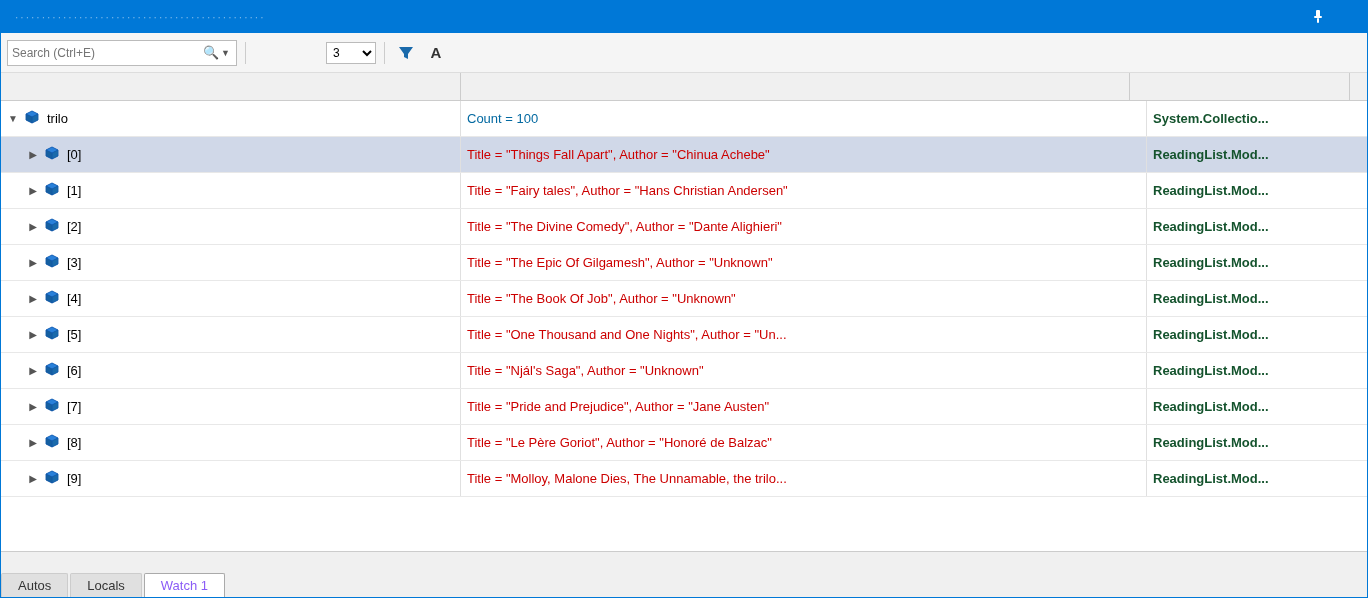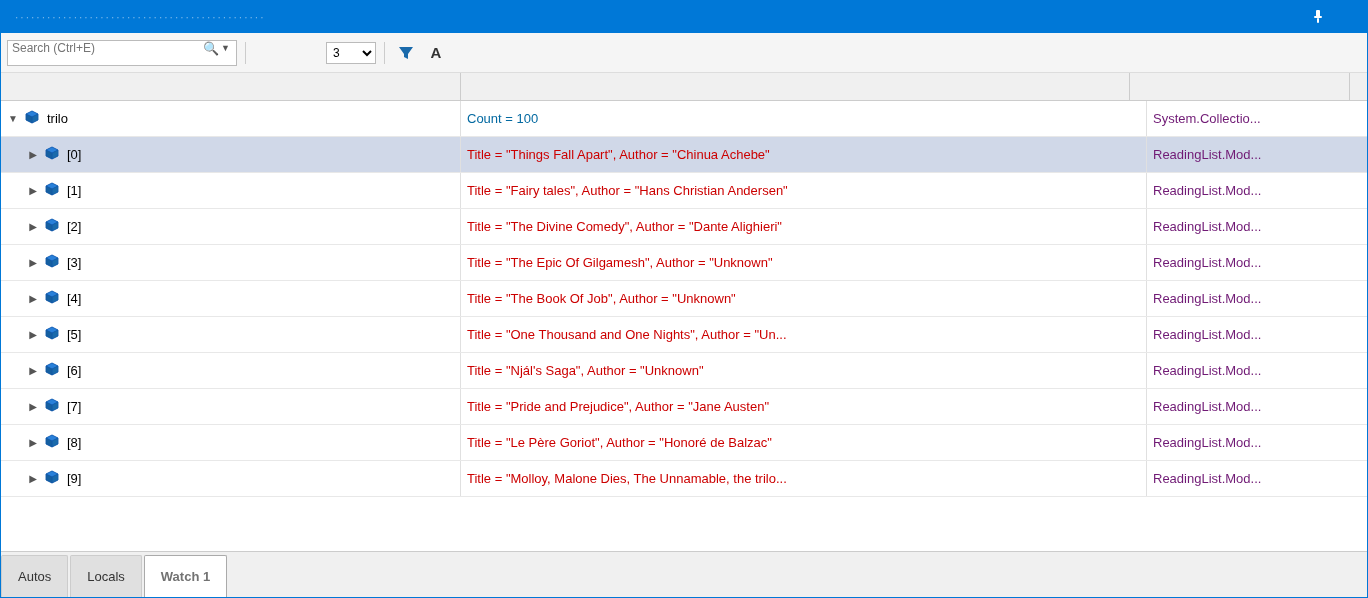--- a/index.html
+++ b/index.html
@@ -72,21 +72,21 @@
       border-bottom: 1px solid #ddd;
       display: flex;
       align-items: center;
       padding: 4px 6px;
       height: 40px;
       gap: 4px;
       flex-shrink: 0;
     }
     .search-box {
       display: flex;
-      align-items: flex-start;
+      align-items: center;
       border: 1px solid #bbb;
       background: white;
       height: 26px;
       width: 230px;
       padding: 0 4px;
     }
     .search-input {
       border: none;
       outline: none;
       font-size: 12px;
@@ -203,21 +203,21 @@
       overflow: hidden;
       white-space: nowrap;
       text-overflow: ellipsis;
       font-size: 13px;
       border-right: 1px solid #e0e0e0;
     }
     .cell:last-child { border-right: none; }
 
     .cell-name { width: 460px; flex-shrink: 0; gap: 4px; }
     .cell-value { flex: 1; color: #cc0000; }
-    .cell-type { width: 220px; flex-shrink: 0; color: #701a75; }
+    .cell-type { width: 220px; flex-shrink: 0; color: #14532d; font-weight: bold; }
 
     .expand-btn {
       width: 16px;
       height: 16px;
       display: flex;
       align-items: center;
       justify-content: center;
       cursor: pointer;
       font-size: 10px;
       color: #555;
@@ -228,37 +228,37 @@
     .bottom-tabs {
       height: 46px;
       background: #f0f0f0;
       border-top: 1px solid #ccc;
       display: flex;
       align-items: flex-end;
       padding: 0 0;
       flex-shrink: 0;
     }
     .tab {
-      height: 42px;
+      height: 24px;
       padding: 0 16px;
       display: flex;
       align-items: center;
       font-size: 13px;
       cursor: pointer;
       border: 1px solid #ccc;
       border-bottom: none;
       background: #e0e0e0;
       color: #333;
       margin-right: 2px;
       border-radius: 2px 2px 0 0;
     }
     .tab.active {
       background: white;
-      color: #737373;
-      font-weight: 700;
+      color: #8b5cf6;
+      font-weight: 400;
       border-color: #aaa;
     }
   </style>
 </head>
 <body>
 
 <div class="window">
 
   <div class="title-bar">
     <div class="title-bar-left">

